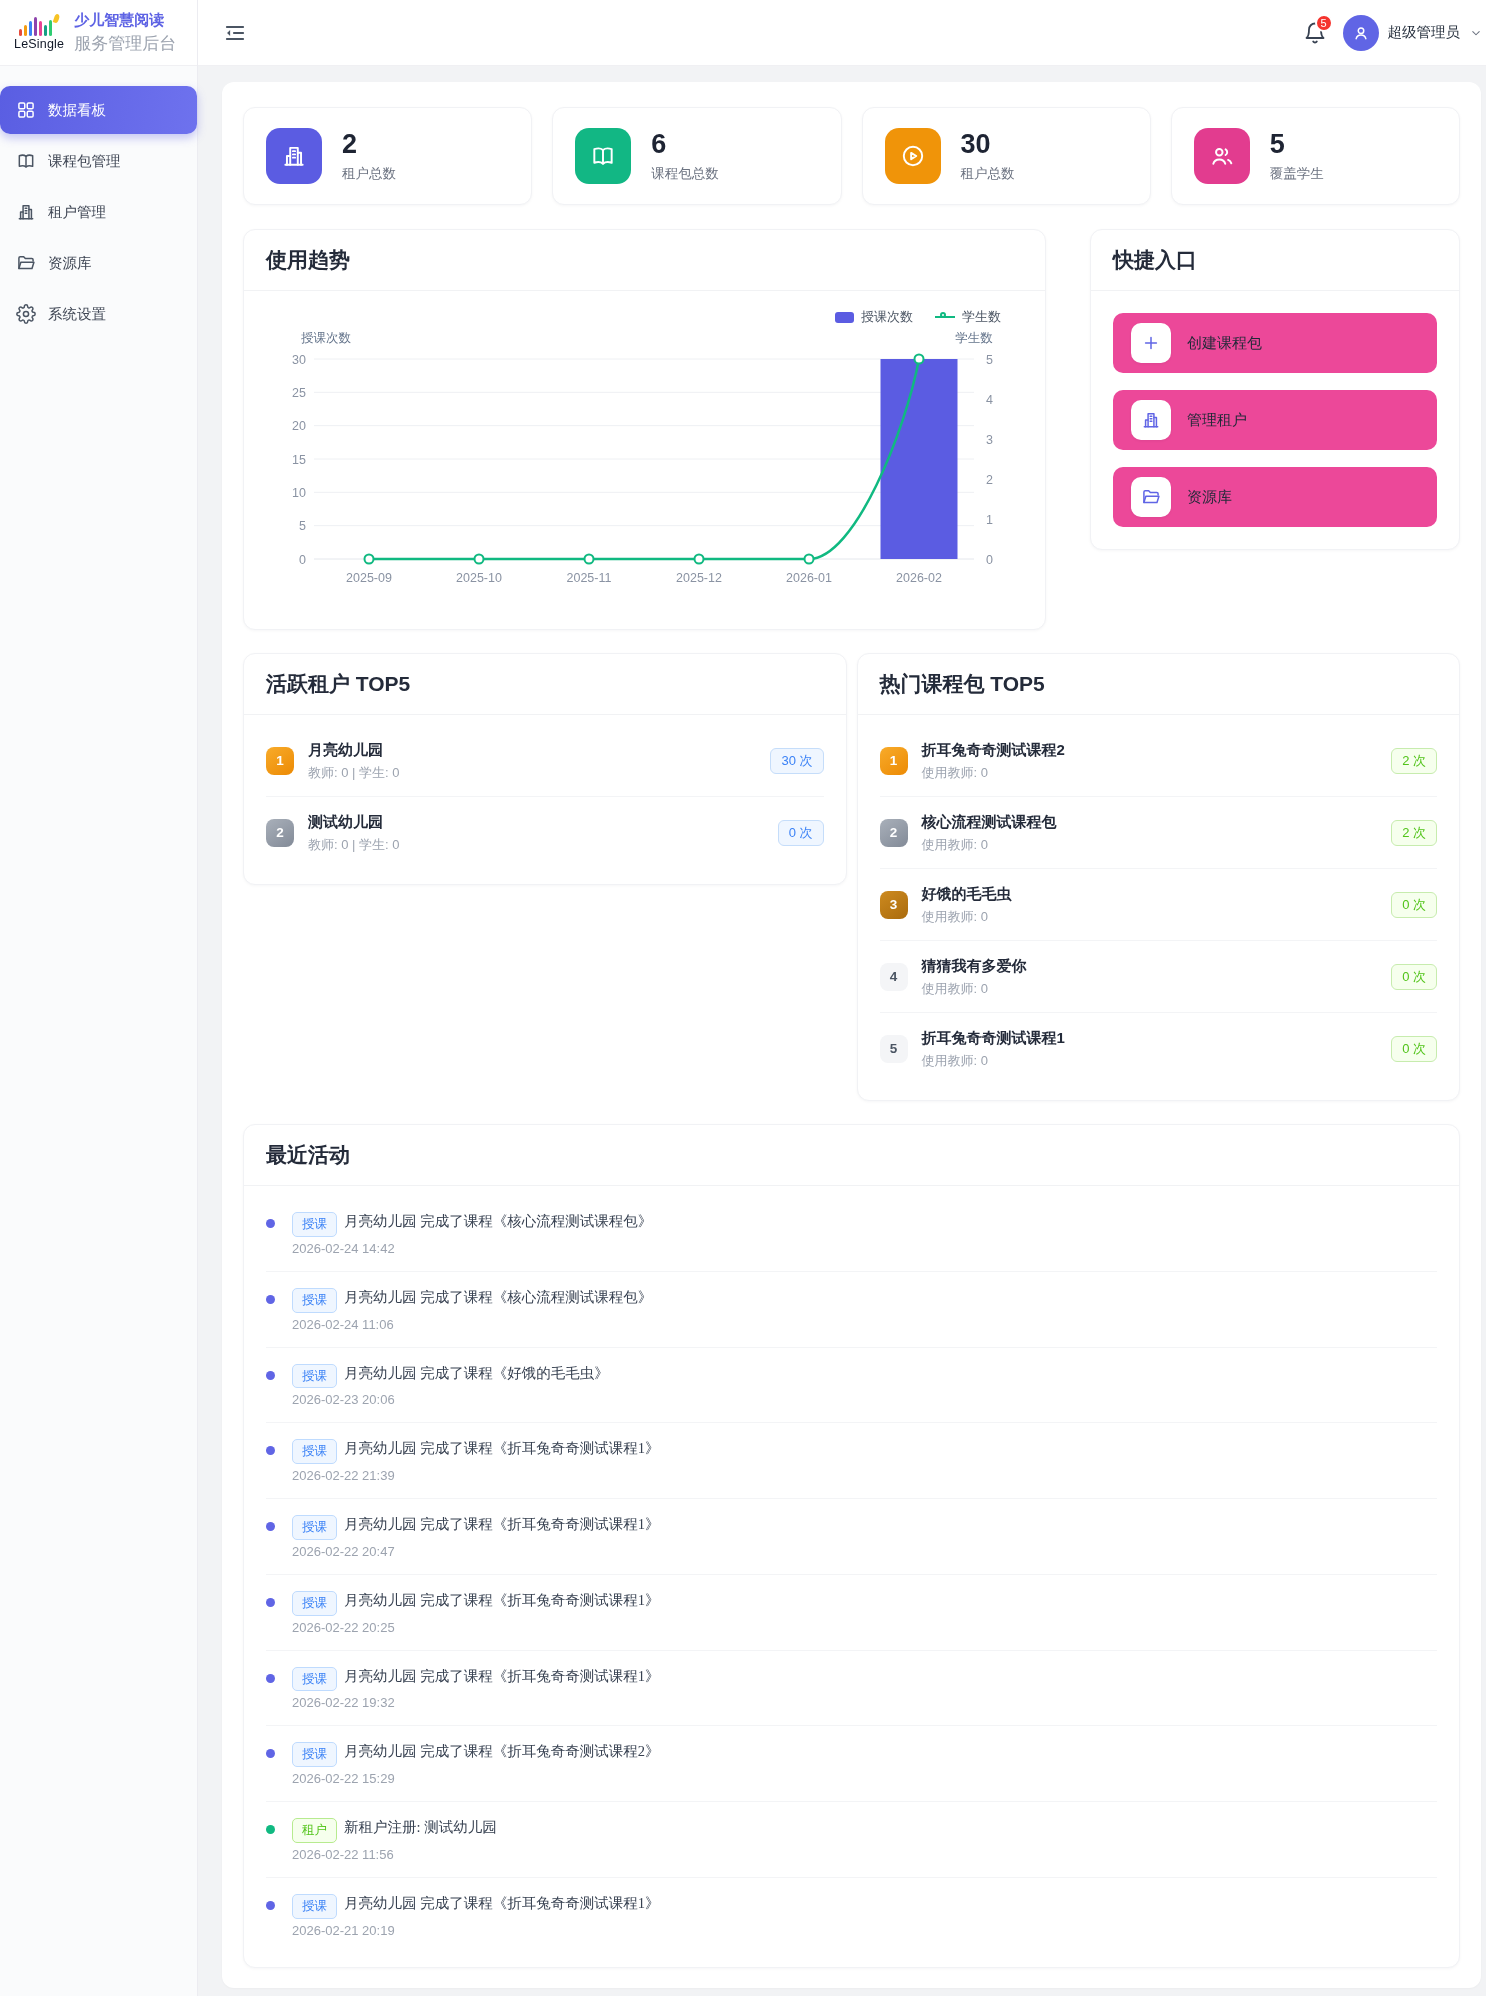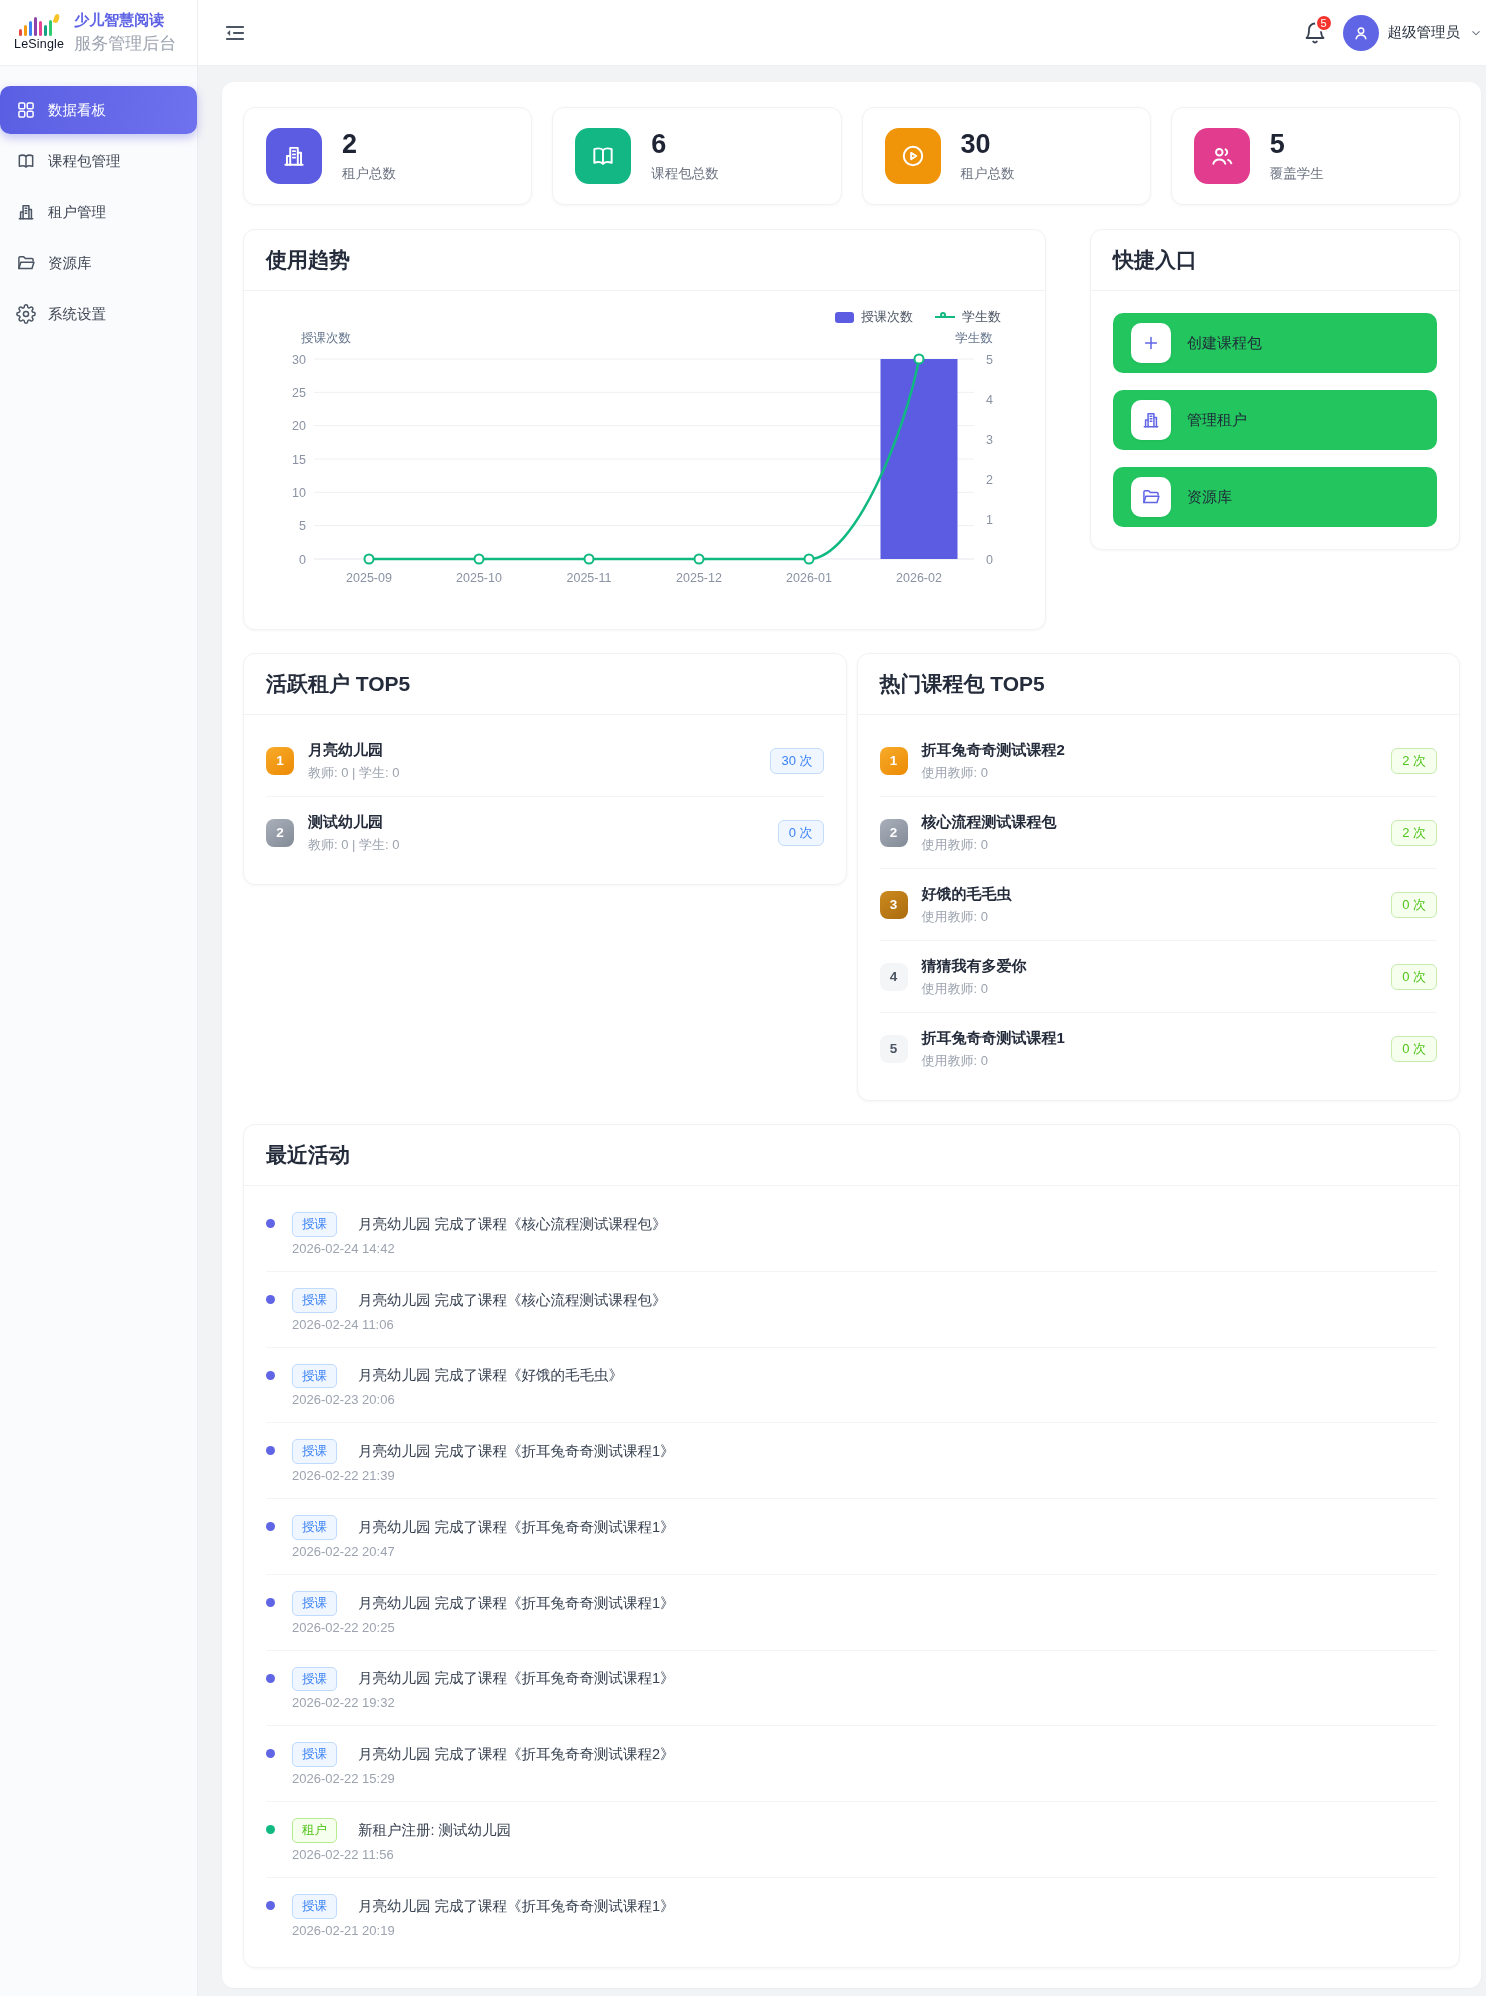--- a/index.html
+++ b/index.html
@@ -63,21 +63,21 @@
   .chart-legend { display: flex; justify-content: flex-end; gap: 22px; padding-right: 22px; height: 20px; align-items: center; }
   .legend-item { display: flex; align-items: center; gap: 7px; cursor: pointer; }
   .legend-label { font-size: 13px; color: #4b5563; }
   .legend-swatch-bar { width: 19px; height: 11px; border-radius: 3px; display: inline-block; }
   .legend-swatch-line { position: relative; width: 20px; height: 10px; display: inline-block; }
   .legend-swatch-line::before { content: ""; position: absolute; left: 0; right: 0; top: 4px; height: 2px; background: currentColor; }
   .legend-swatch-line i { position: absolute; left: 5px; top: 0; width: 6px; height: 6px; border: 2px solid currentColor; border-radius: 50%; background: #fff; }
 
   
   .quick-body { padding: 22px; }
-  .quick-btn { display: flex; align-items: center; gap: 16px; height: 60px; background: #22c55e; border-radius: 10px; padding: 0 18px; margin-bottom: 17px; cursor: pointer; }
+  .quick-btn { display: flex; align-items: center; gap: 16px; height: 60px; background: #ec4899; border-radius: 10px; padding: 0 18px; margin-bottom: 17px; cursor: pointer; }
   .quick-btn:last-child { margin-bottom: 0; }
   .qi-box { width: 40px; height: 40px; border-radius: 10px; background: #fff; color: #6065e5; display: flex; align-items: center; justify-content: center; box-shadow: 0 1px 3px rgba(17,24,39,.06); }
   .quick-label { font-size: 15px; color: #1f2937; }
 
   
   .list-body { padding: 10px 22px 16px; }
   .rank-item { display: flex; align-items: center; gap: 14px; padding: 14px 0; border-bottom: 1px solid #f3f4f6; }
   .rank-item:last-child { border-bottom: none; }
   .rank { width: 28px; height: 28px; border-radius: 8px; flex: 0 0 28px; display: flex; align-items: center; justify-content: center; font-size: 13.5px; font-weight: 700; color: #fff; }
   .rank-1 { background: linear-gradient(145deg, #f8ab2a, #ec8a04); }
@@ -93,21 +93,21 @@
 
   
   .acts { margin-top: 23px; }
   .acts-body { padding: 10px 22px 14px; }
   .act { display: flex; align-items: flex-start; gap: 17px; padding: 16px 0 15px; border-bottom: 1px solid #f3f4f6; }
   .act:last-child { border-bottom: none; }
   .dot { width: 9px; height: 9px; border-radius: 50%; margin-top: 7px; flex: 0 0 9px; }
   .act.type-teach .dot { background: #6065e5; }
   .act.type-tenant .dot { background: #10b981; }
   .act-main { flex: 1; }
-  .act-line { display: flex; align-items: center; gap: 21px; }
+  .act-line { display: flex; gap: 7px; font-family: Liberation Serif, serif; }
   .tag { font-size: 12.5px; padding: 2px 9px; border-radius: 5px; line-height: 1.5; }
   .act.type-teach .tag { color: #3b82f6; background: #eff6ff; border: 1px solid #bfdbfe; }
   .act.type-tenant .tag { color: #52c41a; background: #f6ffed; border: 1px solid #b7eb8f; }
   .act-text { font-size: 14.5px; color: #374151; }
   .act-time { font-size: 13px; color: #9ca3af; margin-top: 4px; }
 </style>
 </head>
 <body>
 
 <div class="app">

